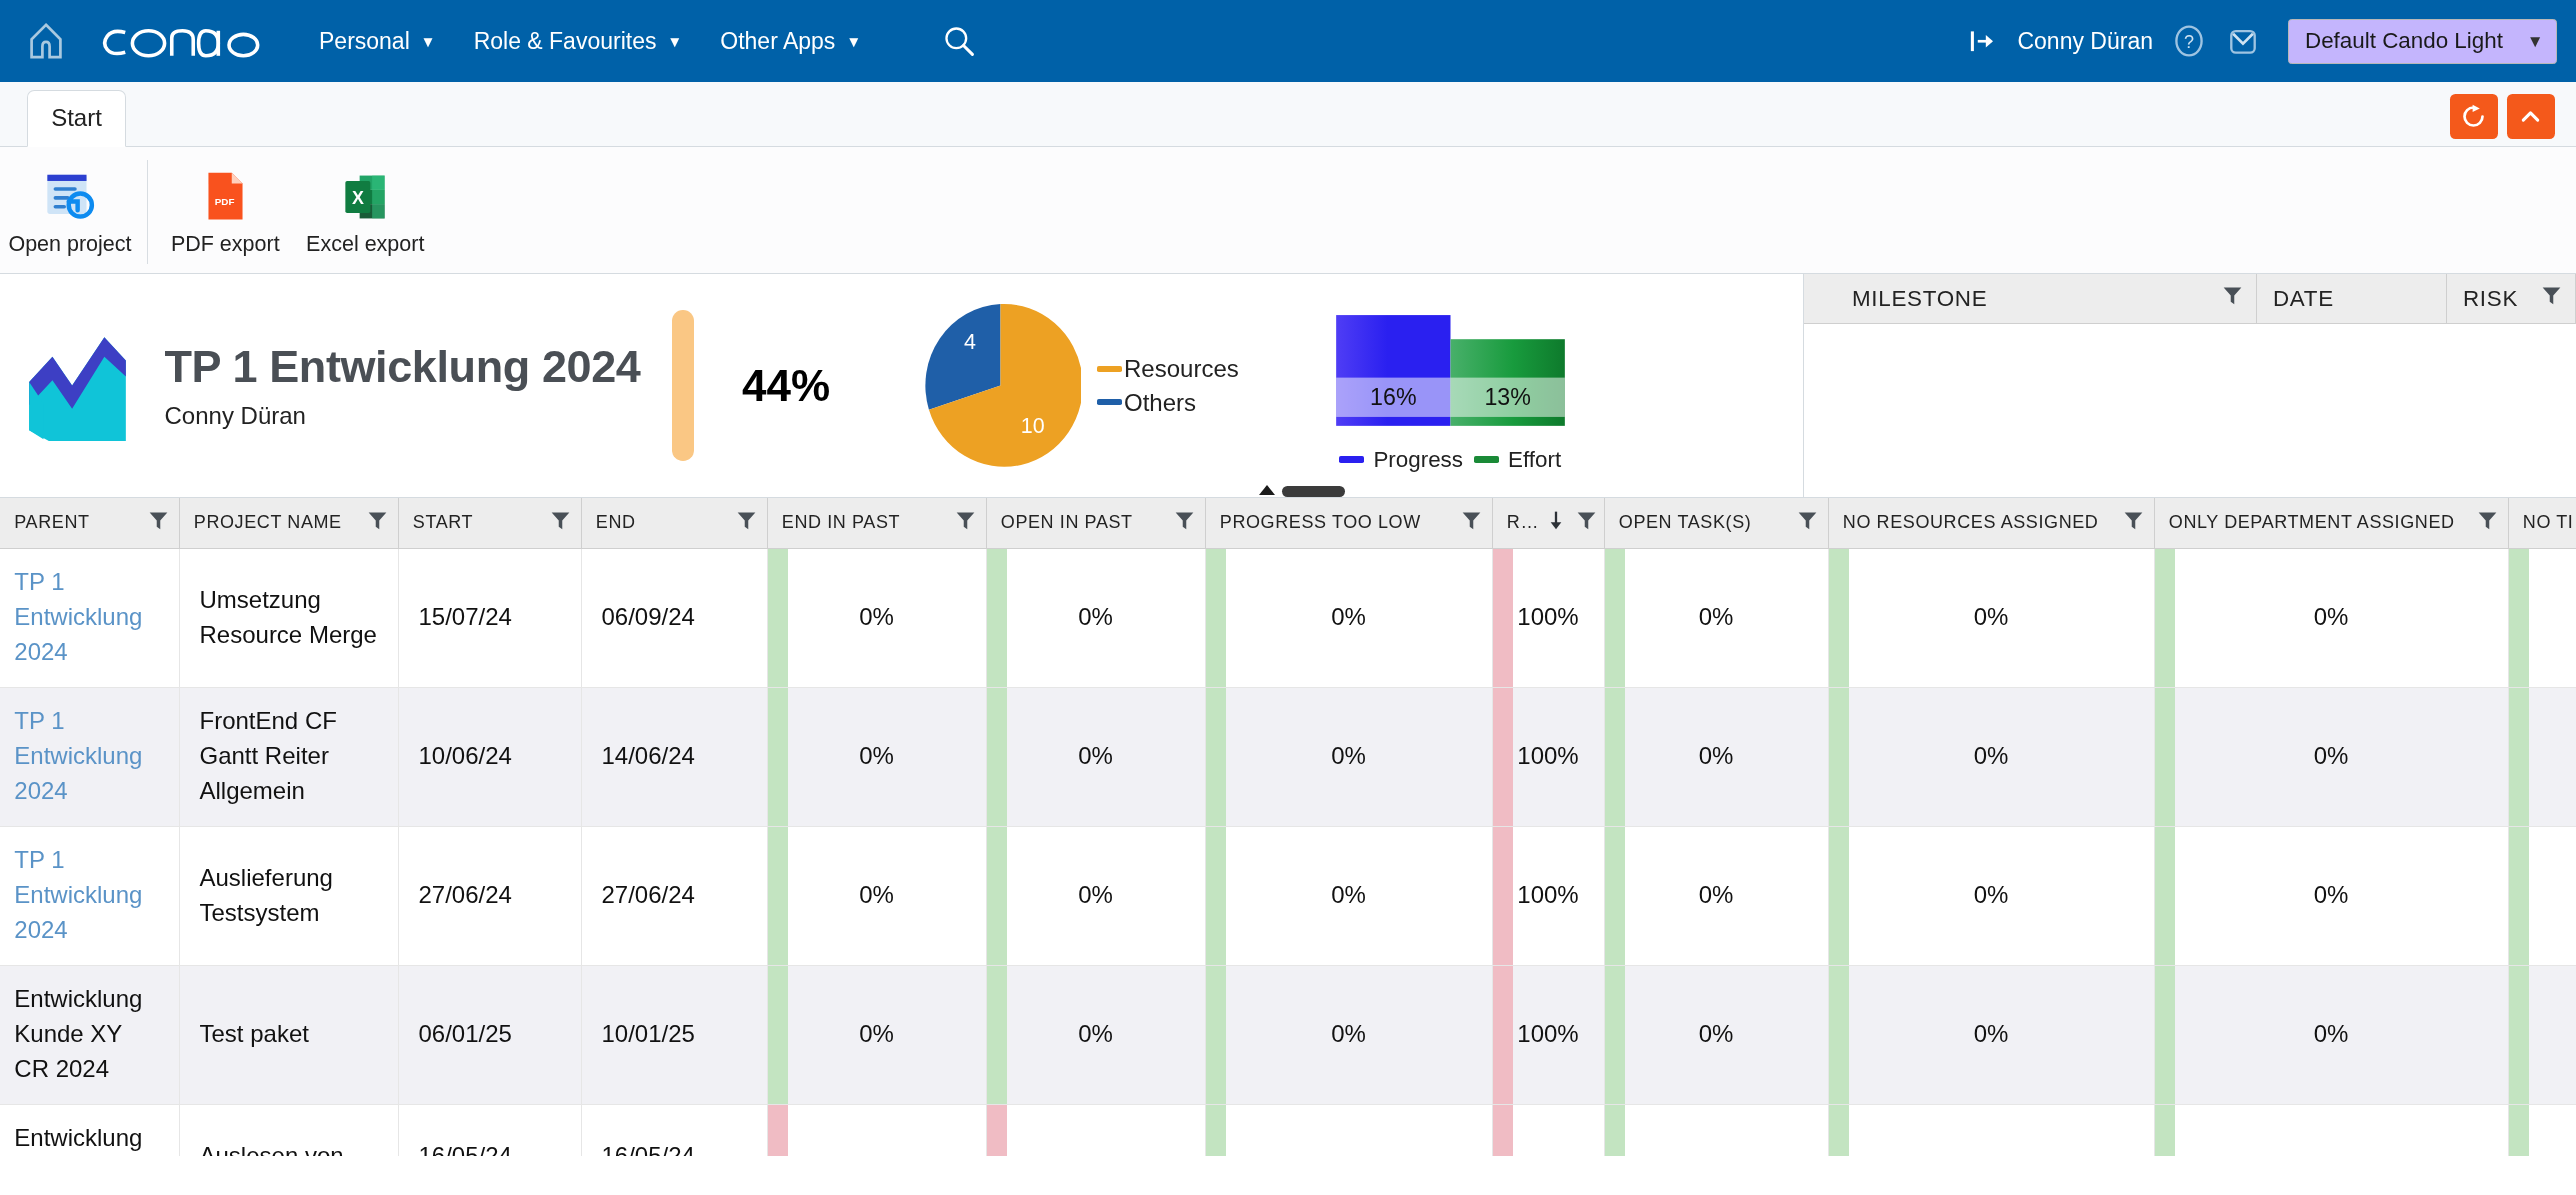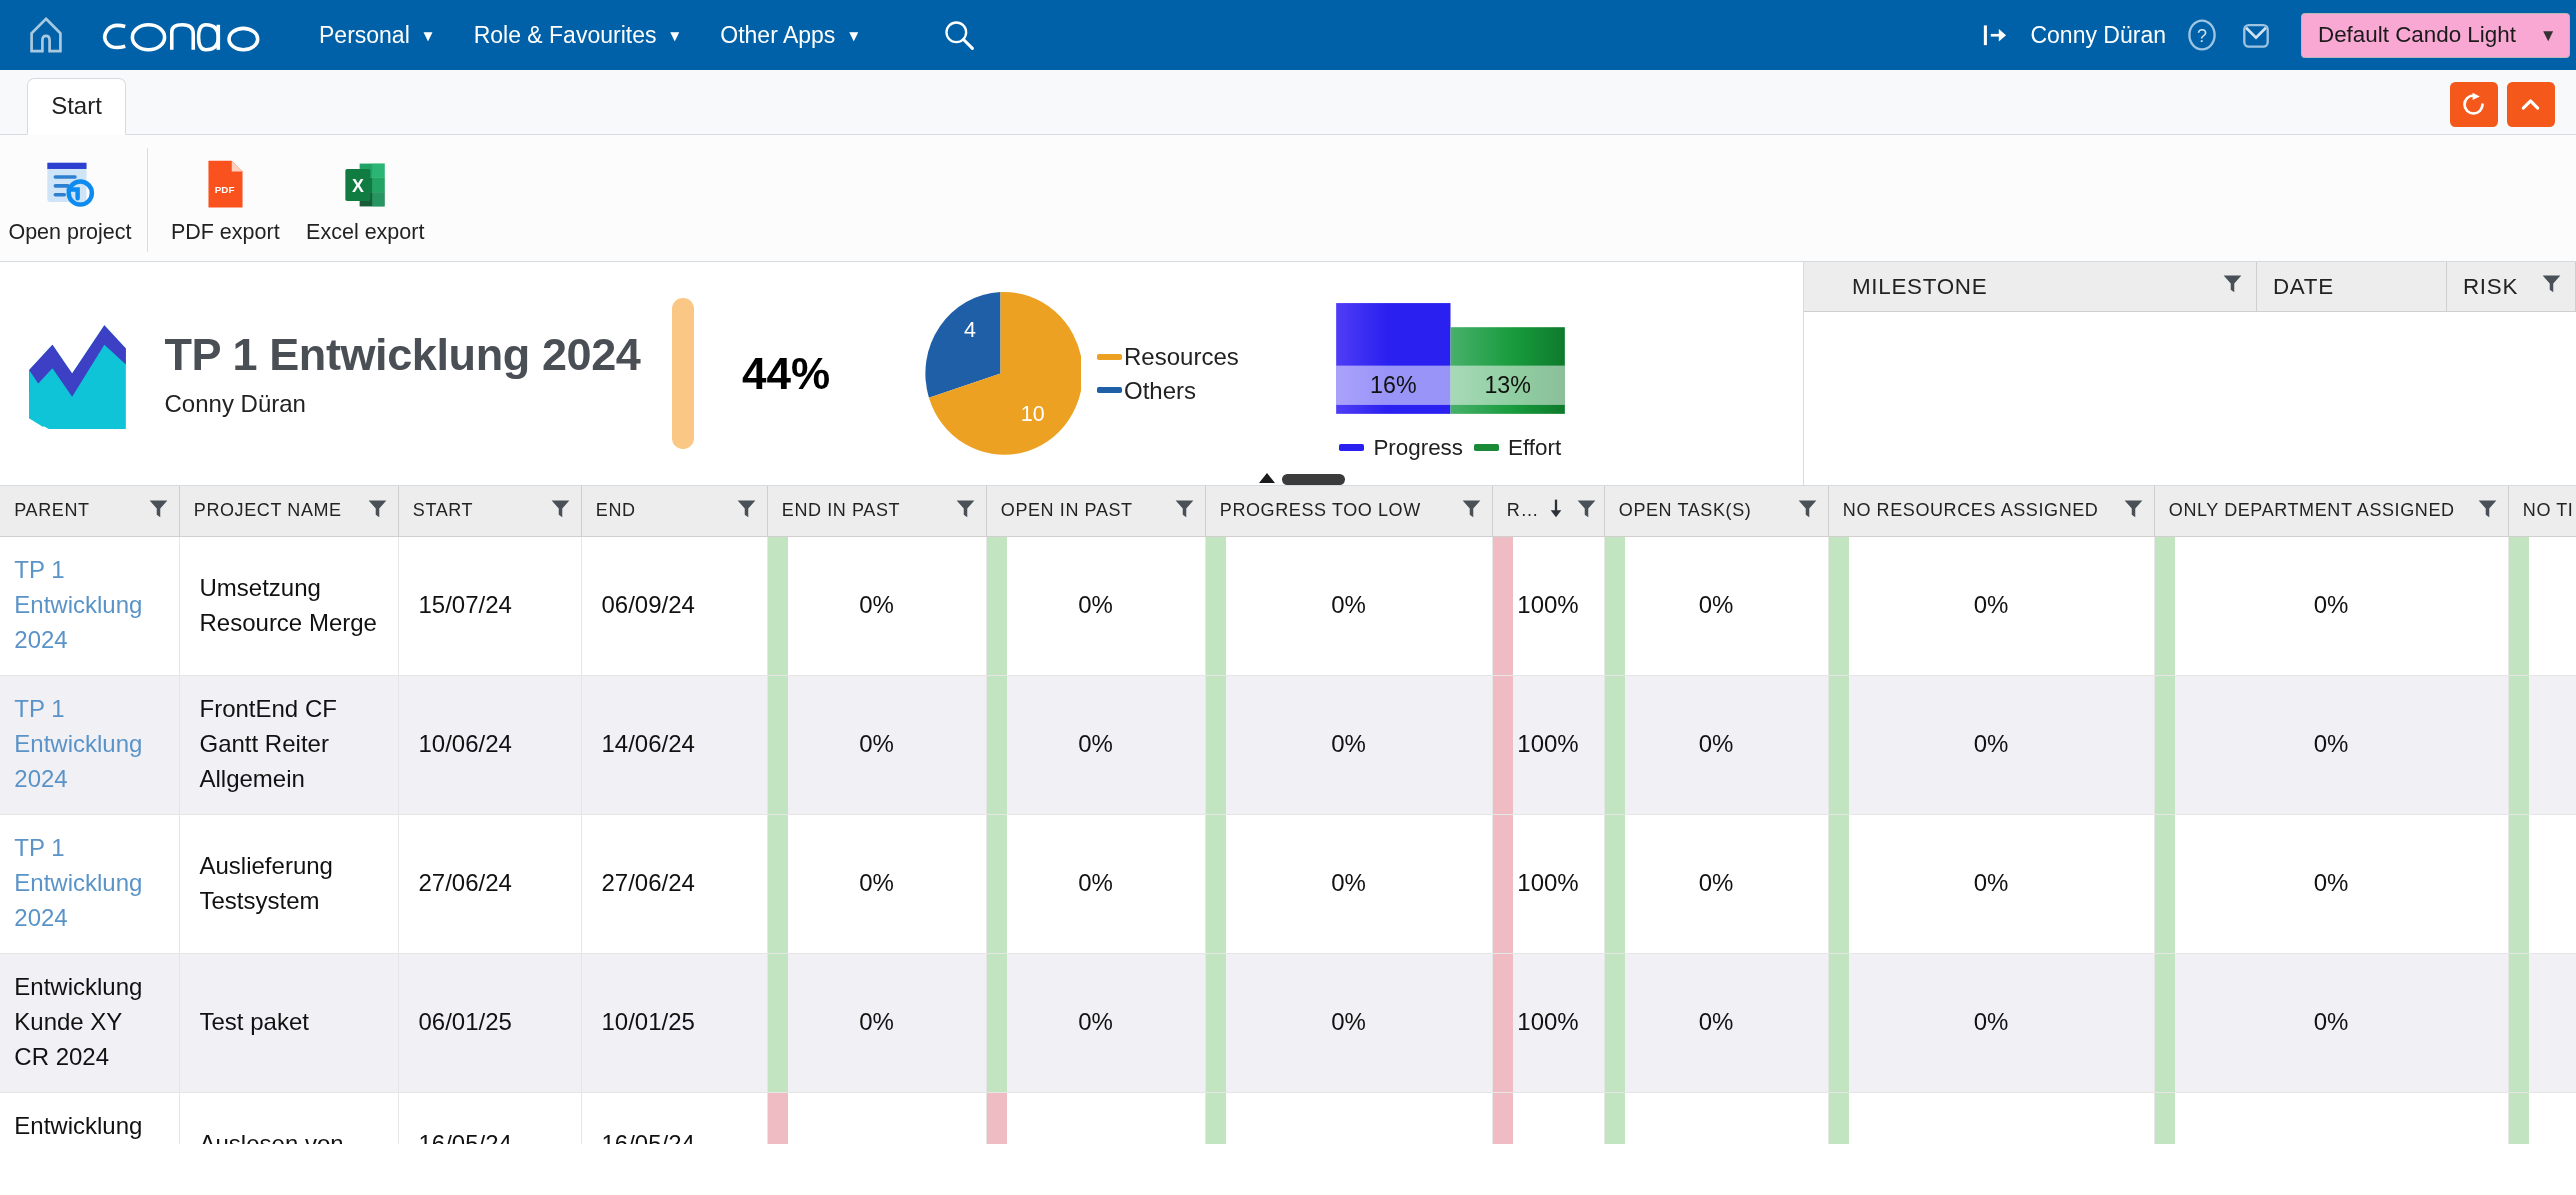--- a/index.html
+++ b/index.html
@@ -5,25 +5,25 @@
   * { box-sizing: border-box; margin: 0; padding: 0; }
   html, body {
     width: 2576px; height: 1196px;
     font-family: "Liberation Sans", sans-serif;
     background: #ffffff;
     overflow: hidden;
   }
 
   
   .topnav {
-    height: 70px;
+    height: 82px;
     background: #0061A8;
     display: flex;
     align-items: center;
-    padding: 0 6px 0 25px;
+    padding: 0 19px 0 25px;
     color: #fff;
     position: relative;
   }
   .home-icon { width: 41px; height: 41px; display:flex; align-items:center; justify-content:center; margin-right: 27px; cursor:pointer;}
   .logo {
     font-size: 38px;
     letter-spacing: -0.9px;
     color: #fff;
     font-weight: 400;
     margin-right: 47px;
@@ -45,21 +45,21 @@
   .topnav-right {
     margin-left: auto;
     display: flex;
     align-items: center;
     gap: 18px;
   }
   .user-name { font-size: 23px; white-space: nowrap; }
   .logout-icon { display:flex; align-items:center; cursor:pointer; margin-right: 1.8px;}
   .icon-btn { display:flex; align-items:center; justify-content:center; cursor:pointer; }
   .theme-select {
-    background: #f9a8d4;
+    background: #c4b5fd;
     color: #1a1a1a;
     border: 0.9px solid #b8b8b8;
     border-radius: 3.6px;
     height: 45px;
     min-width: 269px;
     display: flex;
     align-items: center;
     justify-content: space-between;
     padding: 0 12.5px 0 16px;
     font-size: 22.4px;

